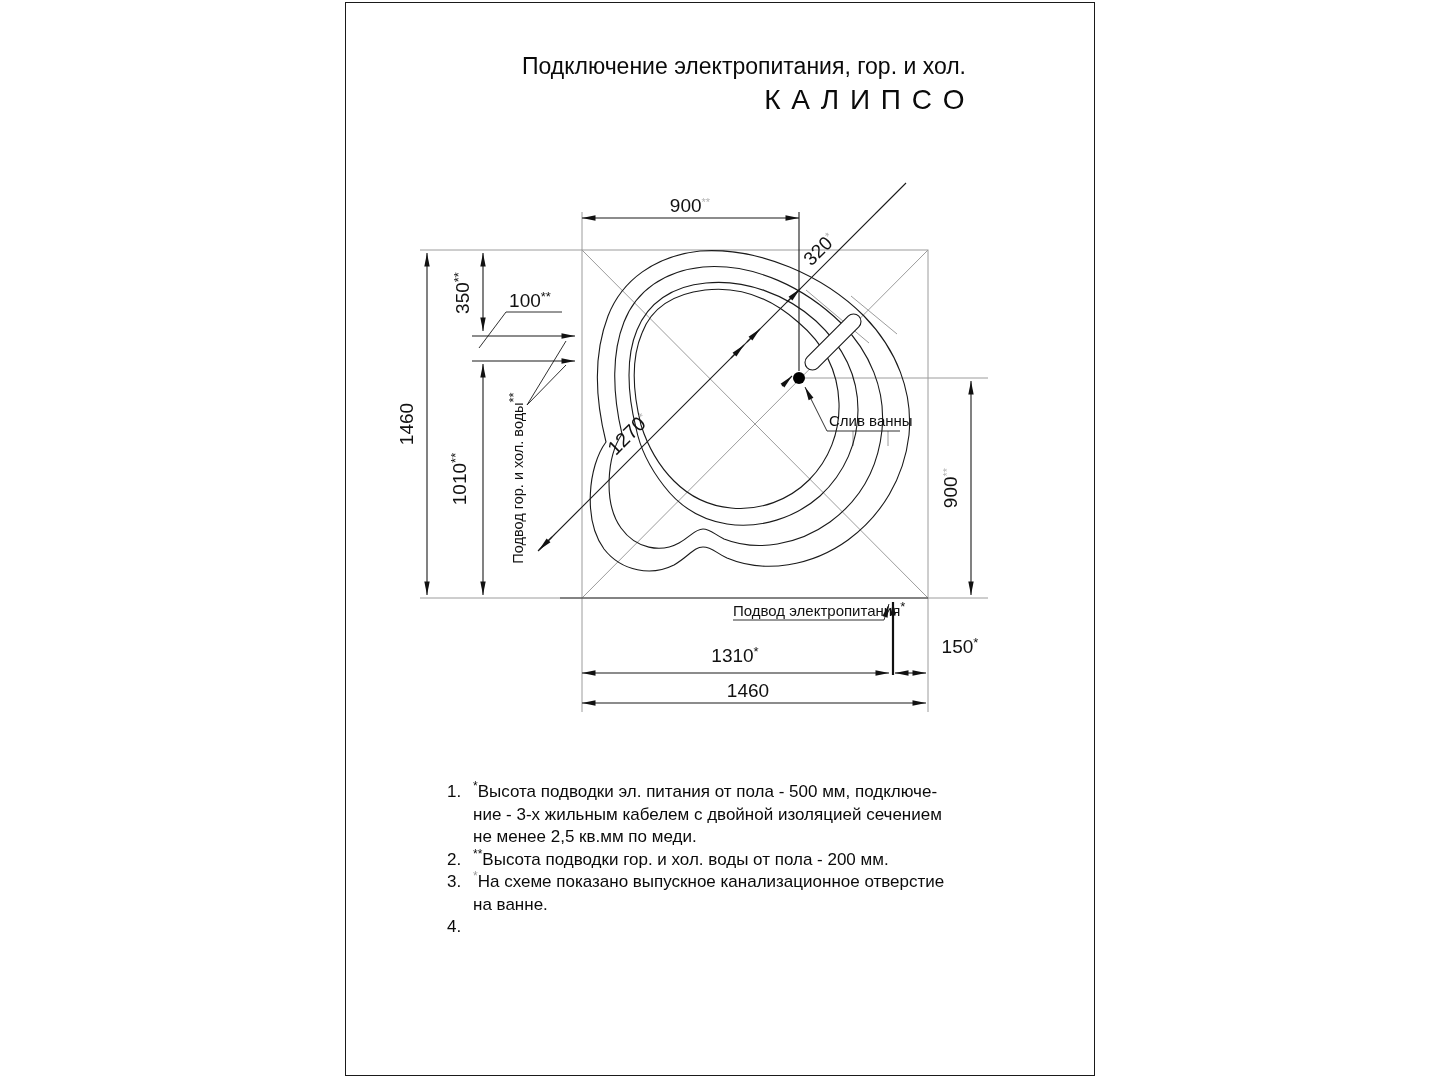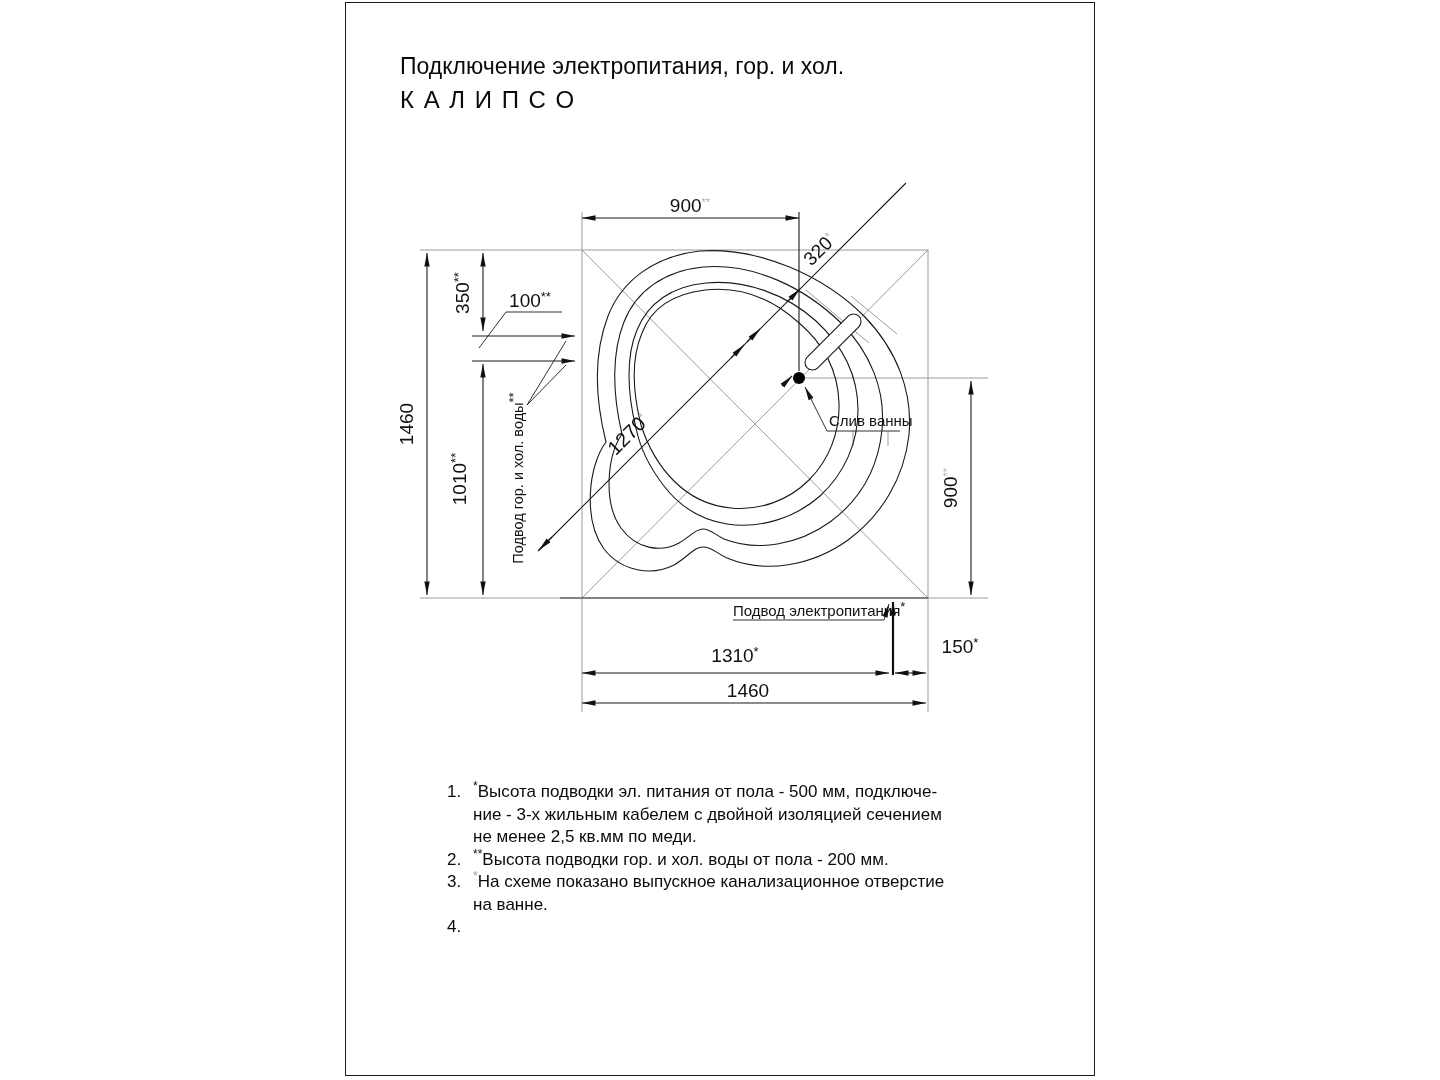--- a/index.html
+++ b/index.html
@@ -1,21 +1,21 @@
 <!DOCTYPE html>
 <html><head>
 <meta charset="utf-8">
 <style>
   html,body{margin:0;padding:0;background:#ffffff;width:1440px;height:1080px;overflow:hidden;
     font-family:"Liberation Sans", sans-serif;color:#111;}
   #sheet{position:absolute;left:345px;top:2px;width:748px;height:1072px;background:#fff;
     border:1px solid #1a1a1a;}
-  #titleblock{position:absolute;left:400px;top:50px;width:566px;text-align:left;
+  #titleblock{position:absolute;left:400px;top:50px;width:566px;text-align:right;
     font-size:23px;line-height:33px;color:#0a0a0a;}
-  #titleblock .cap{font-size:24px;letter-spacing:1.5px;}
+  #titleblock .cap{font-size:28px;letter-spacing:1.5px;}
   svg{position:absolute;left:0;top:0;}
   text{font-family:"Liberation Sans", sans-serif;fill:#111;}
   .dim{font-size:19px;}
   .dim2{font-size:20px;}
   .lbl{font-size:15px;}
   .lblv{font-size:14.5px;}
   .supb{font-size:13px;fill:#111;}
   .supf{font-size:11px;fill:#b3b3b3;}
   #notes{position:absolute;left:447px;top:781px;width:580px;font-size:17px;line-height:22.5px;color:#0a0a0a;}
   .note{display:flex;}

